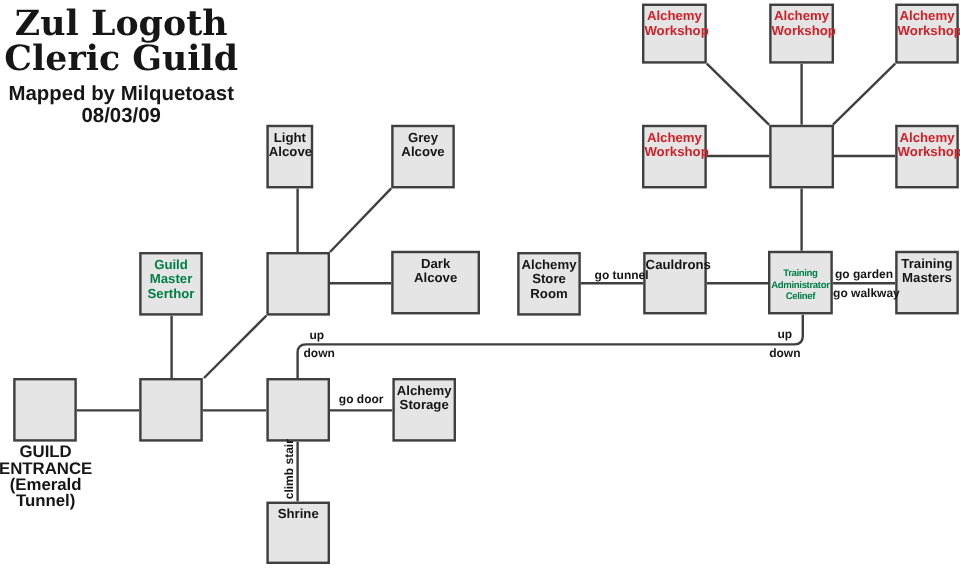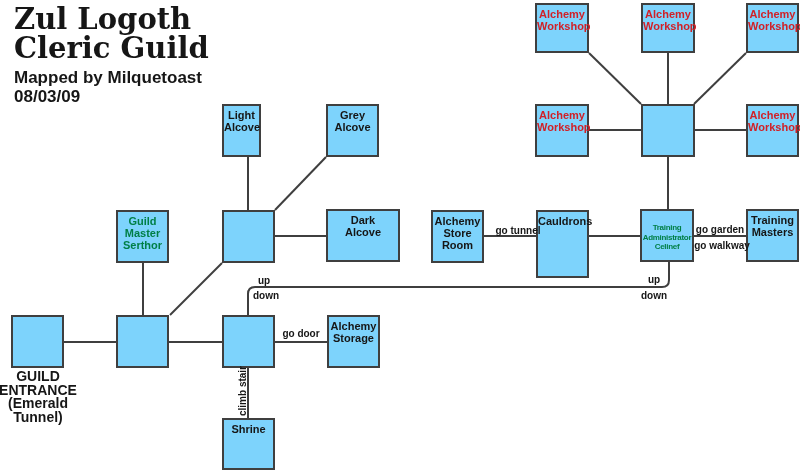--- a/index.html
+++ b/index.html
@@ -6,33 +6,33 @@
   .canvas{
     position:relative;width:800px;height:473px;background:#fff;
     font-family:"Liberation Sans",sans-serif;overflow:hidden;
   }
   svg.edge-layer{position:absolute;left:0;top:0;}
   svg.edge-layer line, svg.edge-layer path{
     stroke:var(--line);stroke-width:2;fill:none;
   }
   .room{
     position:absolute;box-sizing:border-box;border:2px solid var(--line);
-    background:#7dd3fc;text-align:center;font-weight:bold;font-size:11px;
+    background:#e5e5e5;text-align:center;font-weight:bold;font-size:11px;
     line-height:12px;white-space:pre-line;padding-top:3px;
   }
   .room.black{color:var(--ink);}
   .room.red{color:var(--red);}
   .room.green{color:var(--green);}
   .room.small{font-size:8px;line-height:9.5px;padding-top:12px;letter-spacing:-0.3px;}
   .edge-label{
     position:absolute;font-weight:bold;font-size:10px;color:var(--ink);
     transform:translate(-50%,-50%);white-space:nowrap;
   }
   .edge-label.rot{transform:translate(-50%,-50%) rotate(-90deg);}
-  .header{position:absolute;left:0;top:5px;width:202px;text-align:left;color:var(--ink);padding-left:14px;}
+  .header{position:absolute;left:0;top:5px;width:202px;text-align:center;color:var(--ink);}
   .title-line{font-family:"DejaVu Serif",serif;font-weight:bold;font-size:29px;line-height:29px;}
   .credit{font-weight:bold;font-size:17px;line-height:19px;}
   .credit.first{margin-top:5px;}
   .entrance-label{
     position:absolute;left:-18px;top:370px;width:112px;text-align:center;
     font-weight:bold;font-size:14px;line-height:13.5px;white-space:pre-line;color:var(--ink);
   }
 </style>
 </head>
 <body>
@@ -78,21 +78,21 @@
 Workshop</span></div>
       <div class="room green" style="left: 116px; top: 210px; width: 53px; height: 53px;"><span>Guild
 Master
 Serthor</span></div>
       <div class="room black" style="left: 222px; top: 210px; width: 53px; height: 53px;"></div>
       <div class="room black" style="left: 326px; top: 209px; width: 74px; height: 53px;"><span>Dark
 Alcove</span></div>
       <div class="room black" style="left: 431px; top: 210px; width: 53px; height: 53px;"><span>Alchemy
 Store
 Room</span></div>
-      <div class="room black" style="left: 536px; top: 210px; width: 53px; height: 68px;"><span>Cauldrons</span></div>
+      <div class="room black" style="left: 536px; top: 210px; width: 53px; height: 52px;"><span>Cauldrons</span></div>
       <div class="room green small" style="left: 640px; top: 209px; width: 54px; height: 53px;"><span>Training
 Administrator
 Celinef</span></div>
       <div class="room black" style="left: 746px; top: 209px; width: 53px; height: 53px;"><span>Training
 Masters</span></div>
       <div class="room black" style="left: 11px; top: 315px; width: 53px; height: 53px;"></div>
       <div class="room black" style="left: 116px; top: 315px; width: 53px; height: 53px;"></div>
       <div class="room black" style="left: 222px; top: 315px; width: 53px; height: 53px;"></div>
       <div class="room black" style="left: 327px; top: 315px; width: 53px; height: 53px;"><span>Alchemy
 Storage</span></div>

